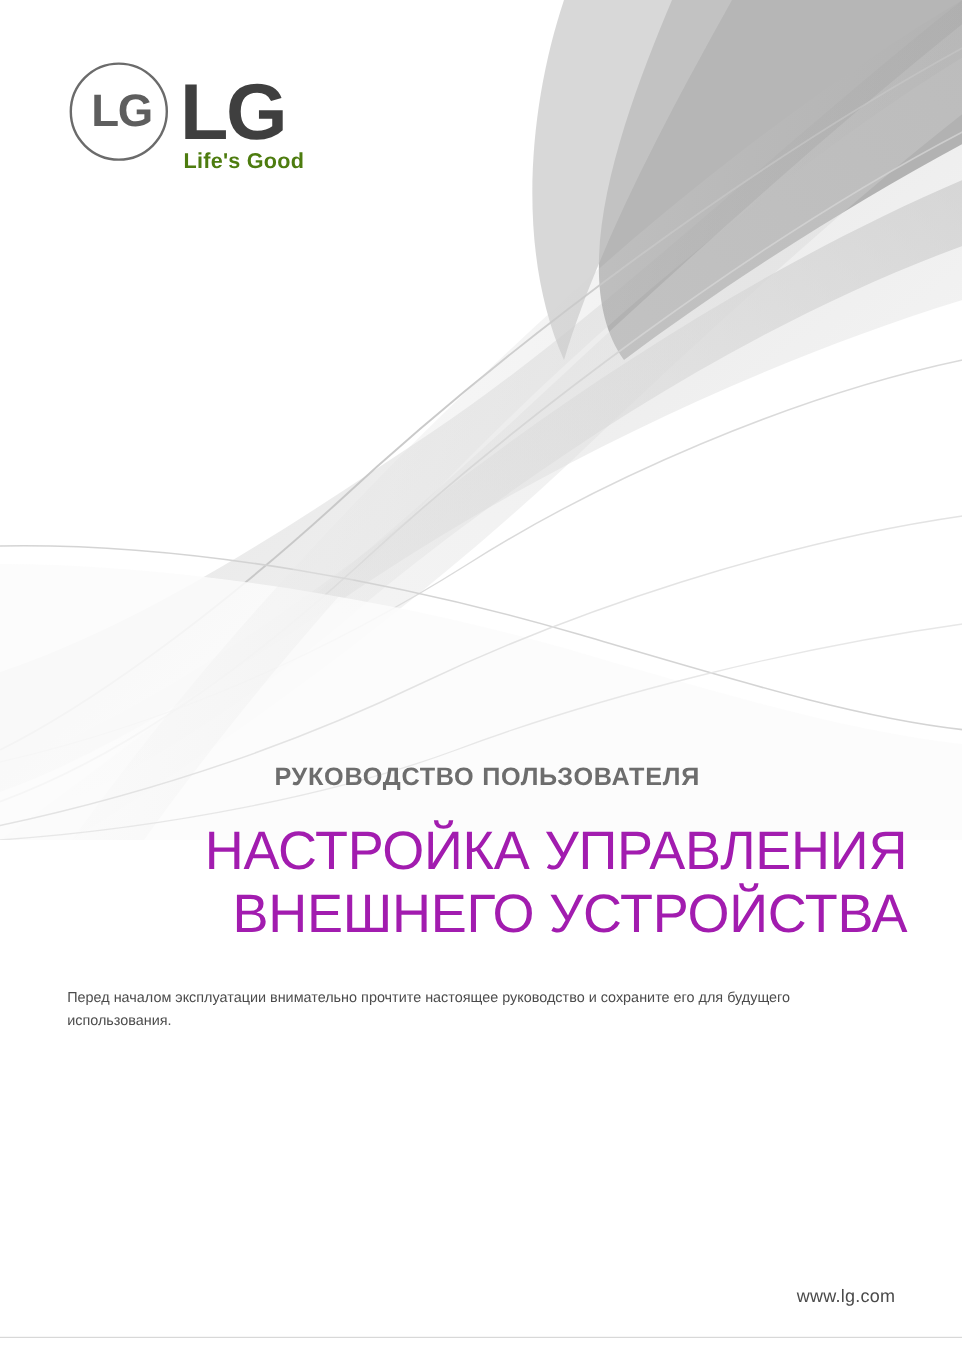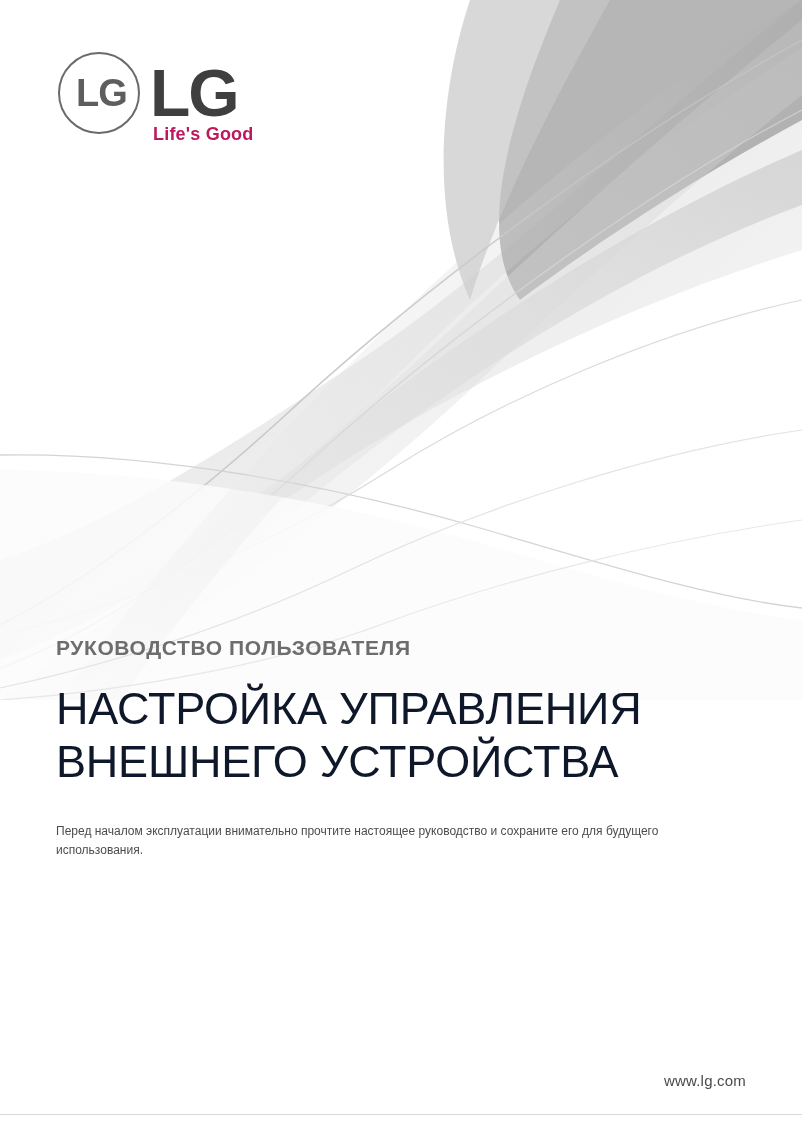--- a/index.html
+++ b/index.html
@@ -72,48 +72,50 @@
     letter-spacing: -2px;
     line-height: 1;
   }
   .logo-tagline {
     position: absolute;
     left: 95px;
     top: 72px;
     font-family: "Liberation Sans", sans-serif;
     font-size: 18px;
     font-weight: bold;
-    color: #be185d;
+    color: #4d7c0f;
     letter-spacing: 0.2px;
   }
 
   
   .text-block {
     position: absolute;
     left: 56px;
     top: 636px;
     width: 700px;
   }
   .eyebrow {
     font-family: "Liberation Sans", sans-serif;
     font-size: 21px;
     font-weight: bold;
     color: #6d6d6d;
     letter-spacing: 0.6px;
     margin: 0 0 22px 0;
+    text-align: center;
   }
   .main-title {
     font-family: "Liberation Sans", sans-serif;
     font-size: 45px;
     font-weight: normal;
-    color: #0f172a;
+    color: #a21caf;
     line-height: 1.18;
     letter-spacing: -0.2px;
     margin: 0 0 34px 0;
     max-width: 700px;
+    text-align: right;
   }
   .subtitle {
     font-family: "Liberation Sans", sans-serif;
     font-size: 12px;
     font-weight: normal;
     color: #4c4c4c;
     line-height: 1.55;
     margin: 0;
     max-width: 640px;
   }

